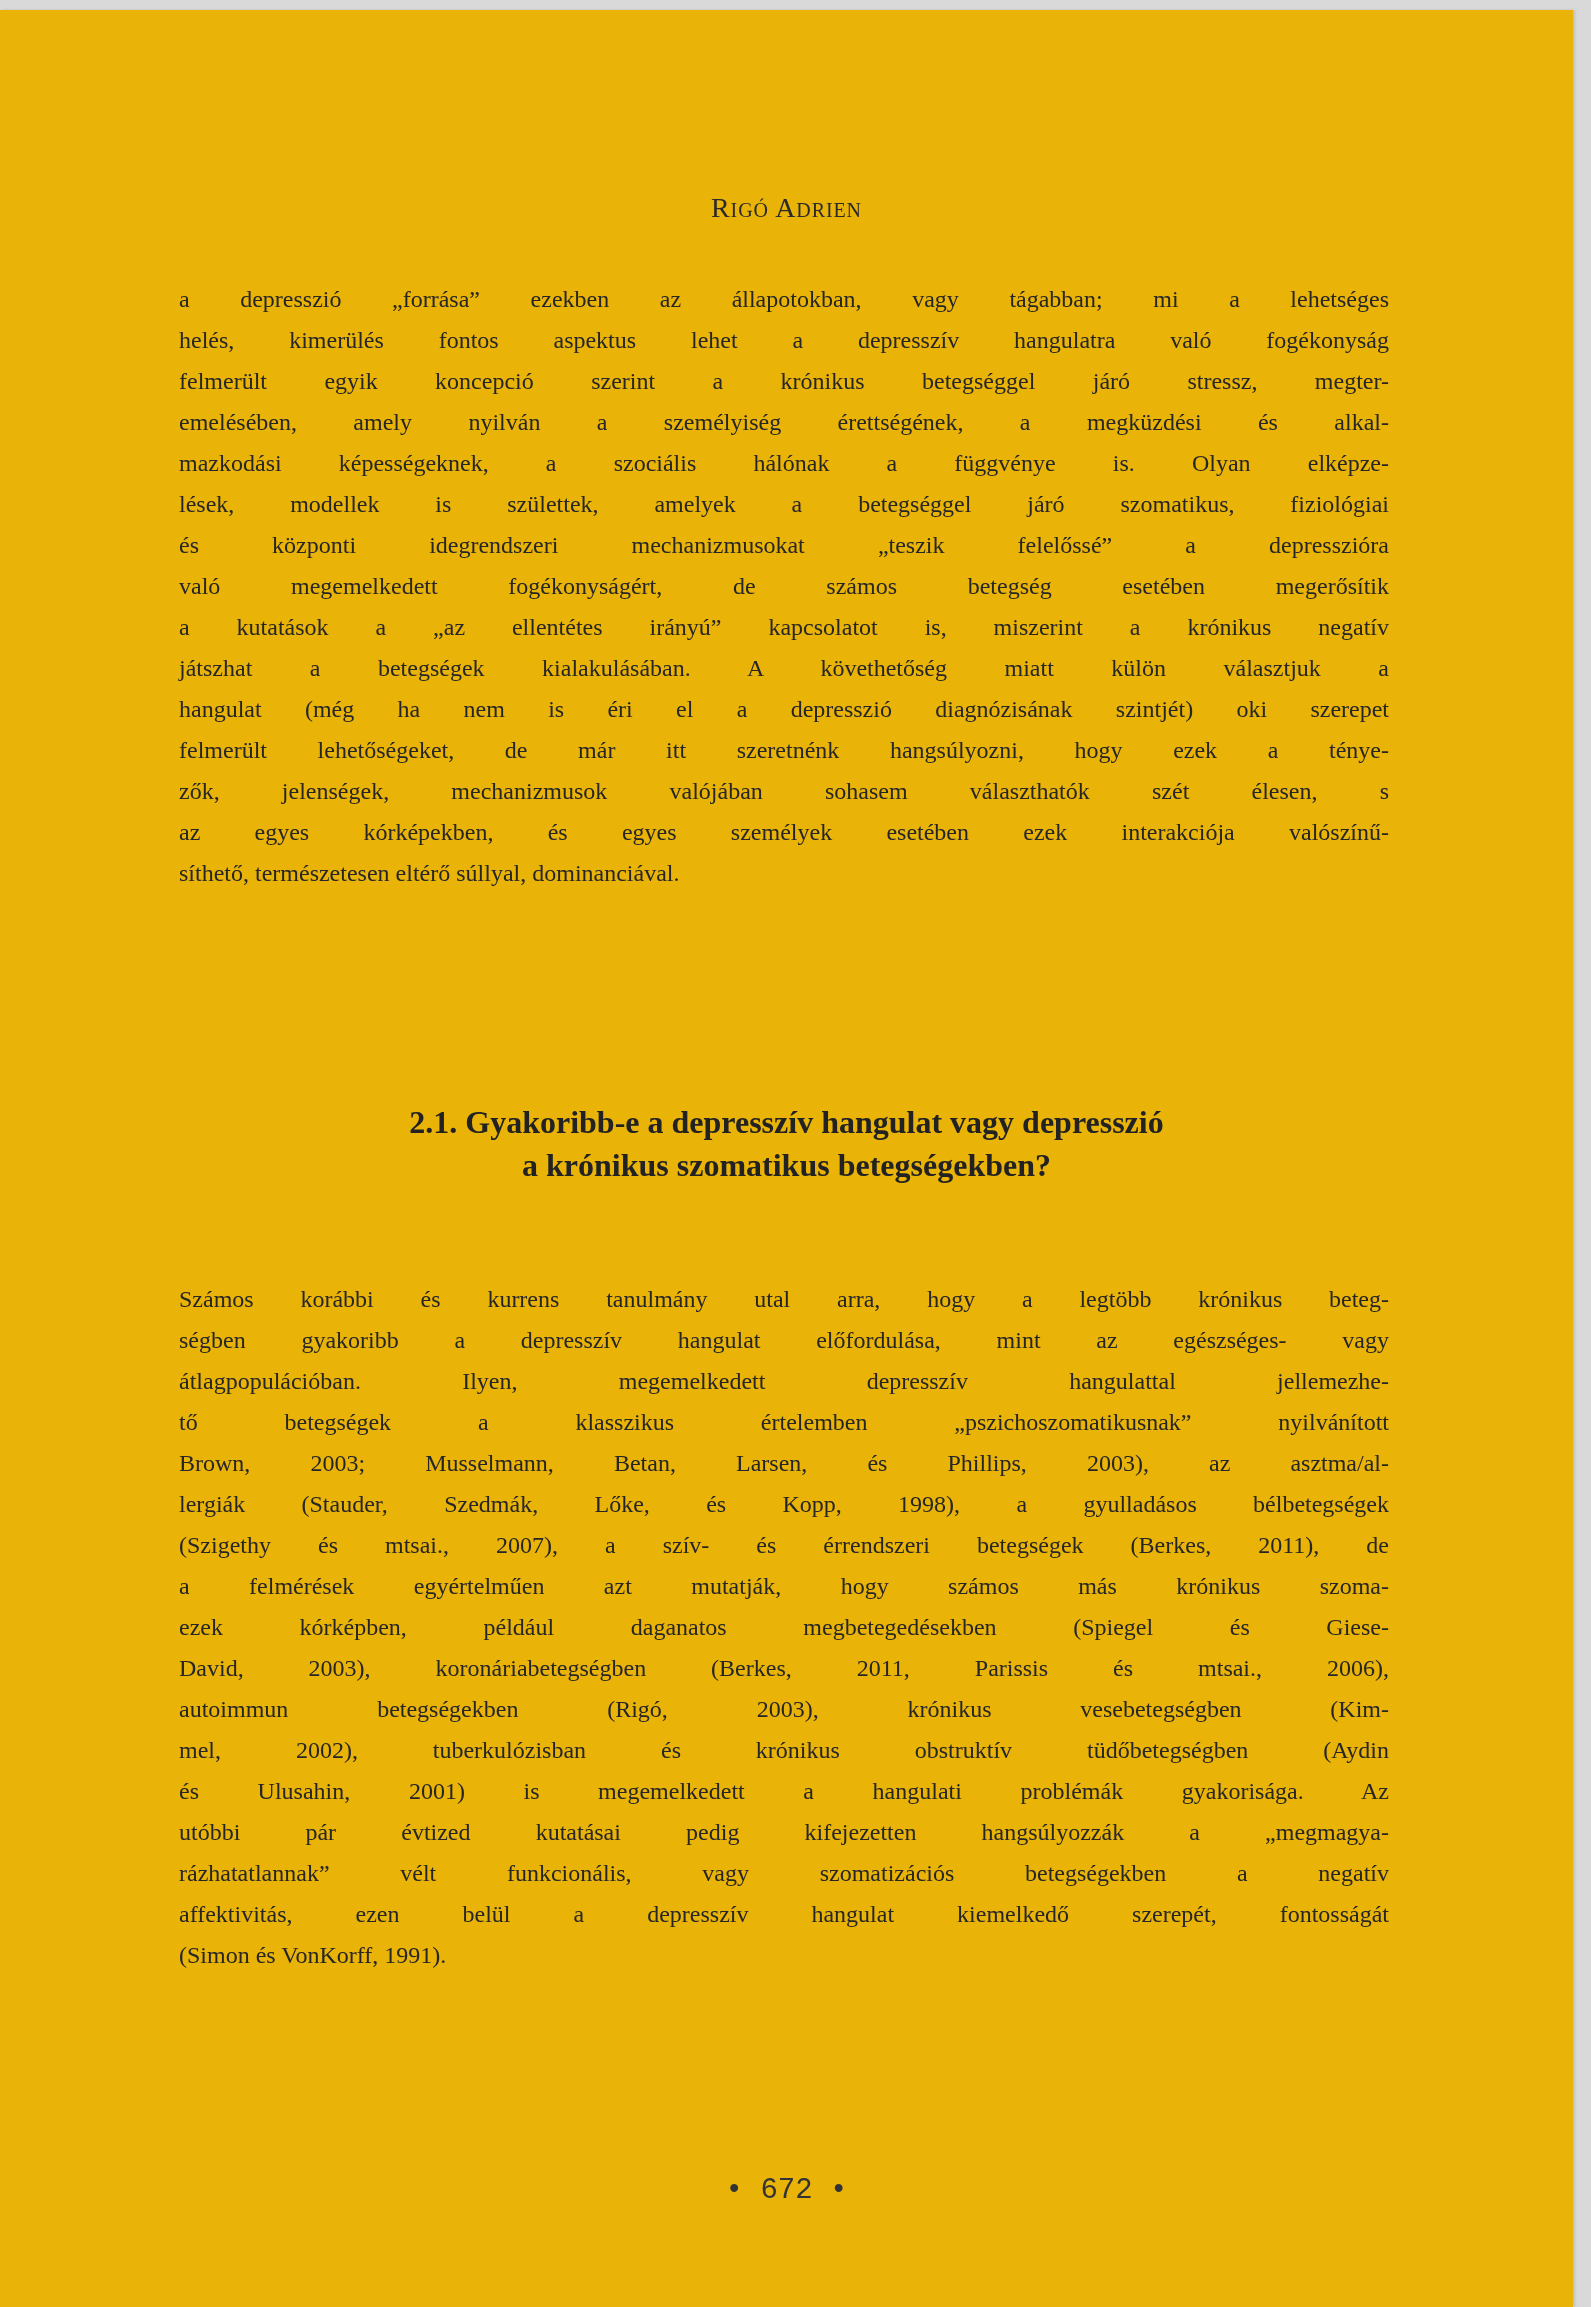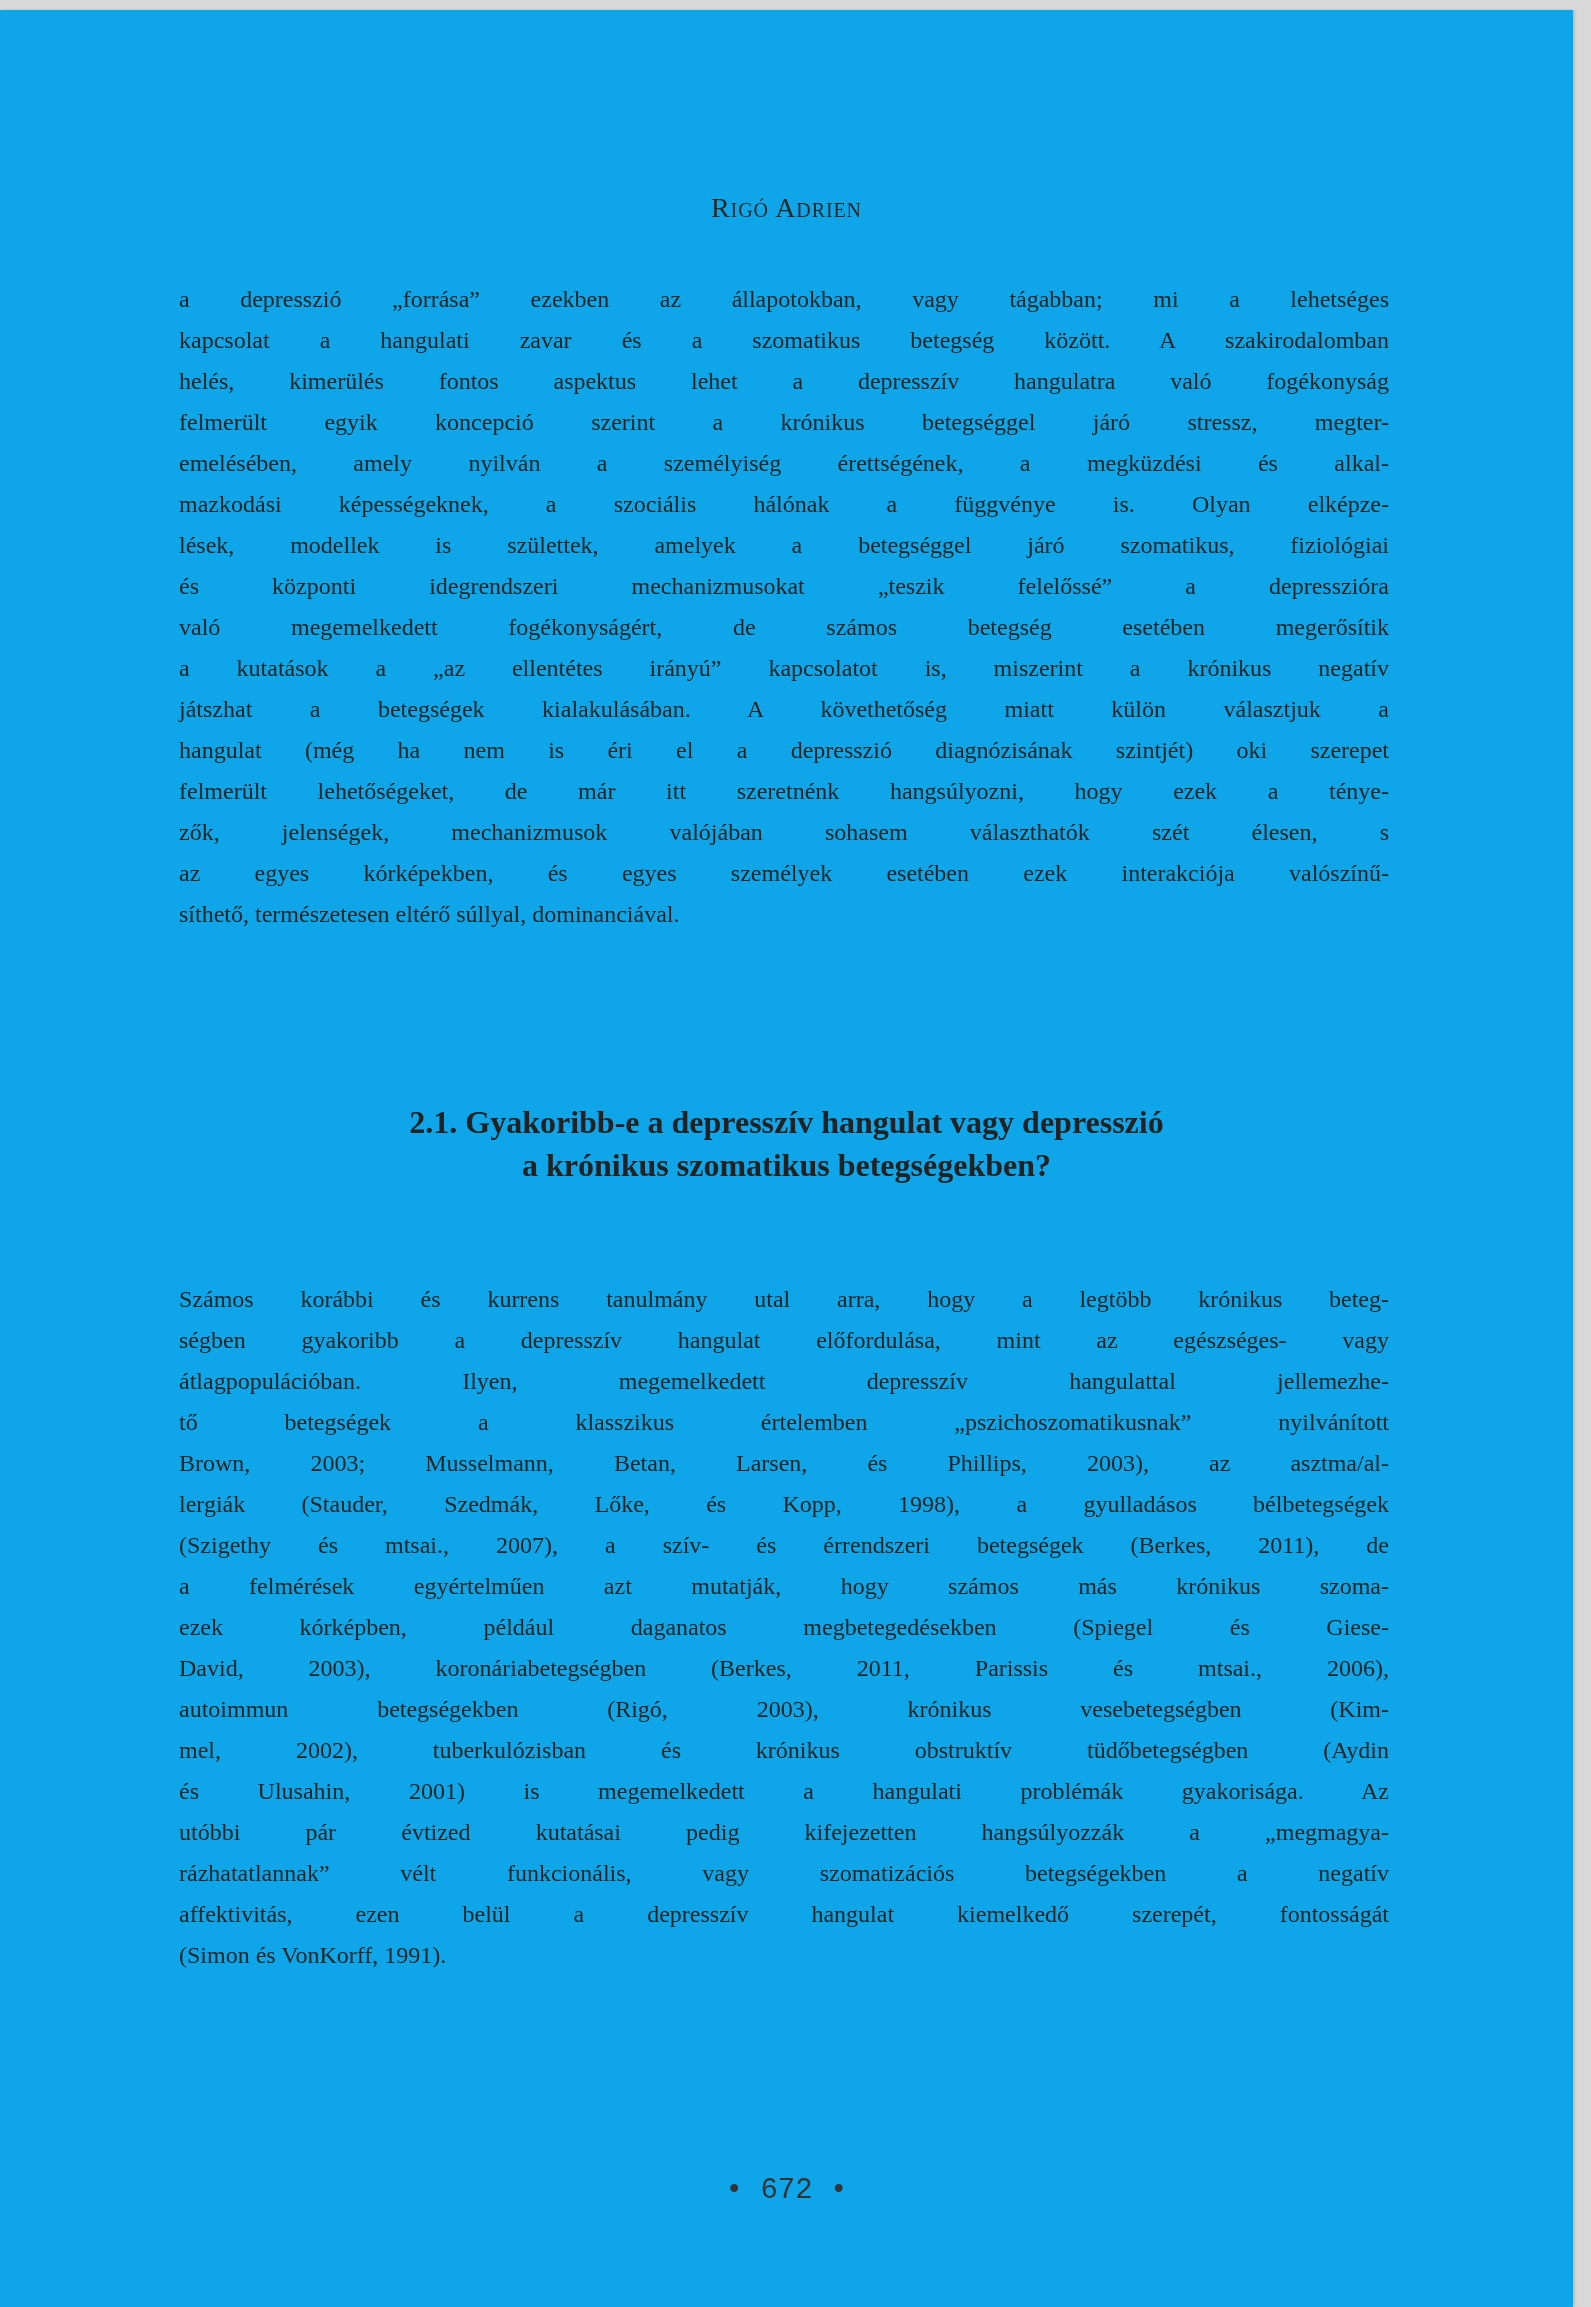--- a/index.html
+++ b/index.html
@@ -7,21 +7,21 @@
     width: 1592px; height: 2307px;
     background: #d9d9d9;
     position: relative;
     overflow: hidden;
     font-family: "DejaVu Serif", "Liberation Serif", serif;
   }
   .page {
     position: absolute;
     left: 0; top: 10.4px;
     width: 1573px; height: 2297px;
-    background: #0ea5e9;
+    background: #eab308;
     box-shadow: 1.7px 0 2.6px rgba(0,0,0,0.12);
   }
   .running-head {
     position: absolute;
     top: 182px; left: 0; width: 1573px;
     text-align: center;
     font-family: "Liberation Serif", serif;
     font-variant: small-caps;
     font-size: 28px;
     letter-spacing: 0.9px;
@@ -62,21 +62,20 @@
   }
 </style>
 </head>
 <body>
 
 <div class="page">
   <div class="running-head">Rigó Adrien</div>
 
   <div class="para p1" id="p1">
       <span class="line">a depresszió „forrása” ezekben az állapotokban, vagy tágabban; mi a lehetséges</span>
-      <span class="line">kapcsolat a hangulati zavar és a szomatikus betegség között. A szakirodalomban</span>
       <span class="line">helés, kimerülés fontos aspektus lehet a depresszív hangulatra való fogékonyság</span>
       <span class="line">felmerült egyik koncepció szerint a krónikus betegséggel járó stressz, megter-</span>
       <span class="line">emelésében, amely nyilván a személyiség érettségének, a megküzdési és alkal-</span>
       <span class="line">mazkodási képességeknek, a szociális hálónak a függvénye is. Olyan elképze-</span>
       <span class="line">lések, modellek is születtek, amelyek a betegséggel járó szomatikus, fiziológiai</span>
       <span class="line">és központi idegrendszeri mechanizmusokat „teszik felelőssé” a depresszióra</span>
       <span class="line">való megemelkedett fogékonyságért, de számos betegség esetében megerősítik</span>
       <span class="line">a kutatások a „az ellentétes irányú” kapcsolatot is, miszerint a krónikus negatív</span>
       <span class="line">játszhat a betegségek kialakulásában. A követhetőség miatt külön választjuk a</span>
       <span class="line">hangulat (még ha nem is éri el a depresszió diagnózisának szintjét) oki szerepet</span>

